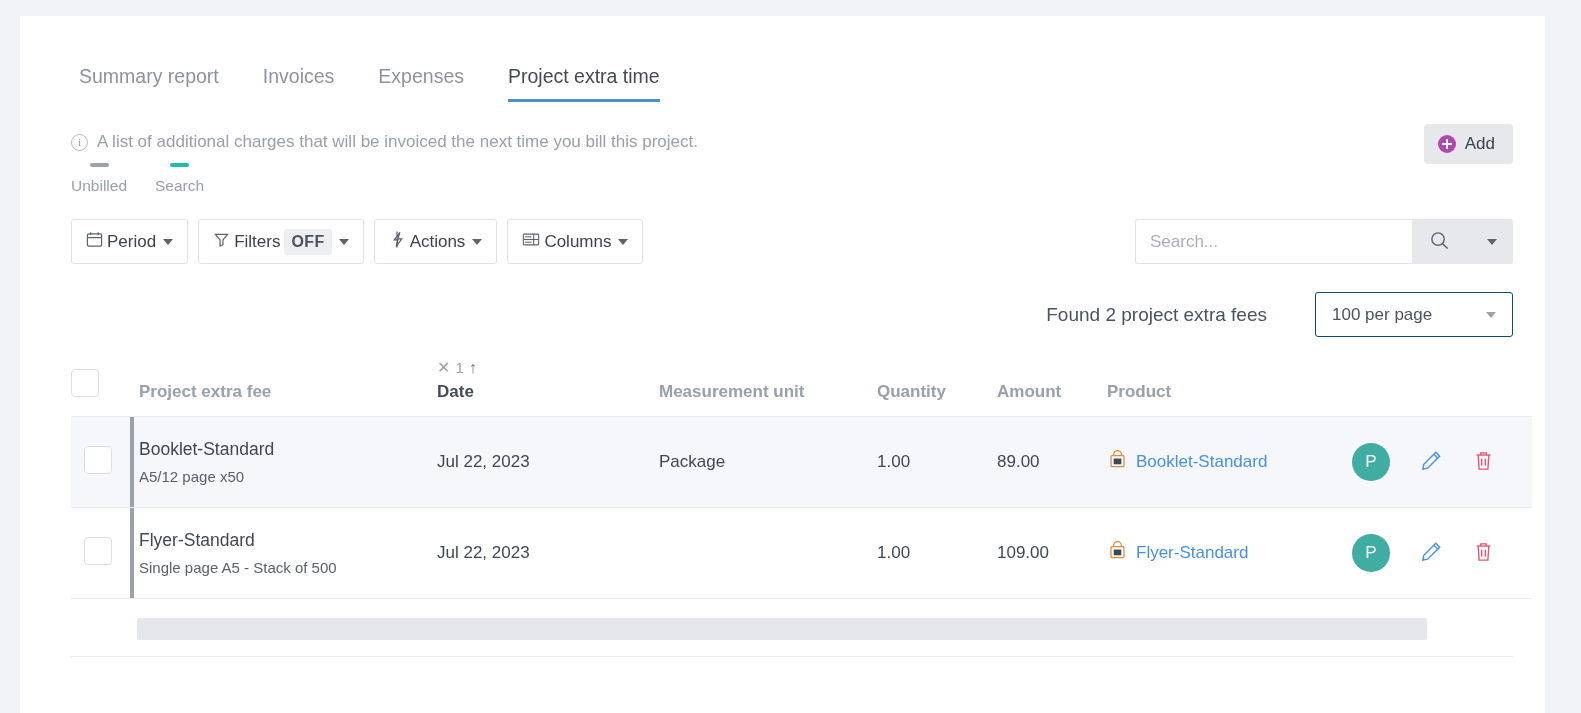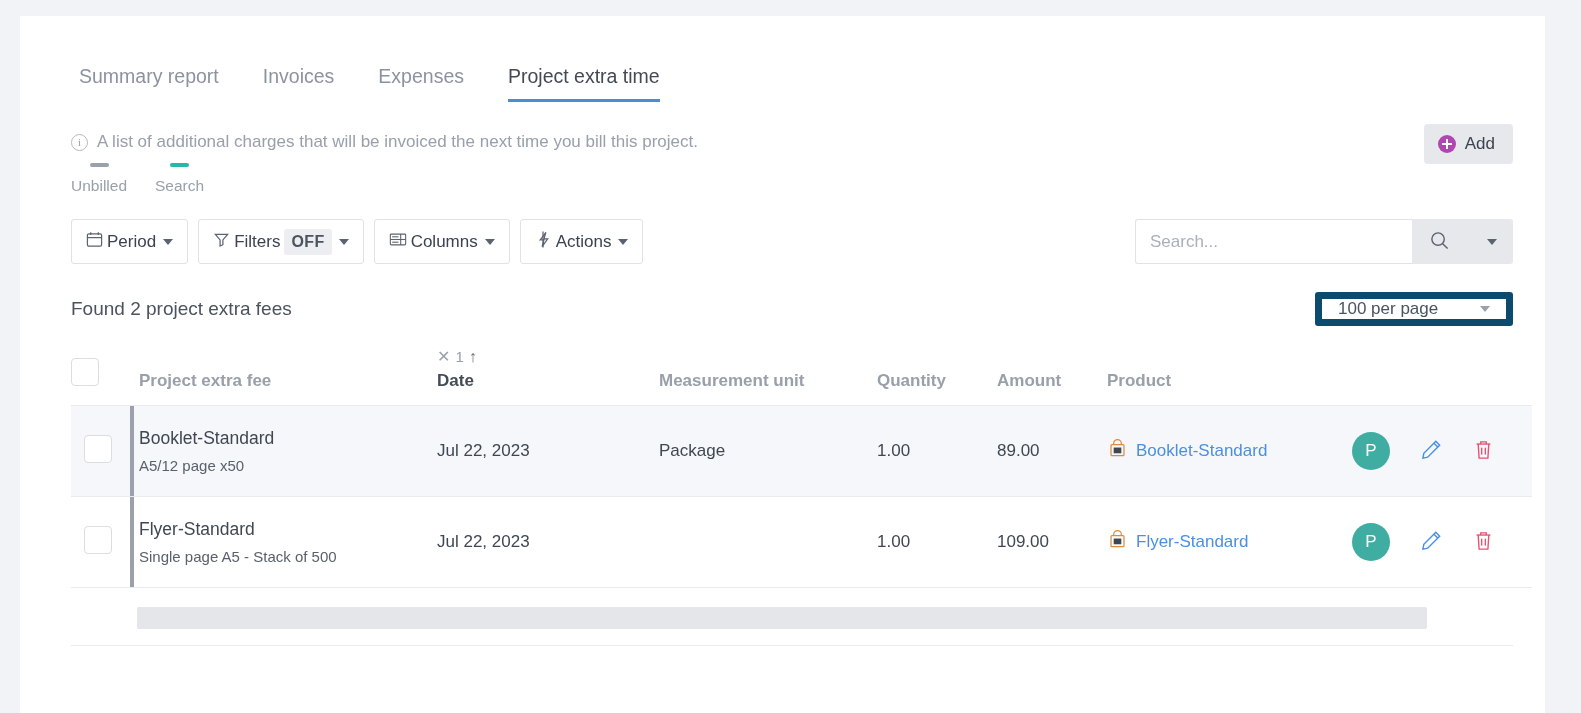--- a/index.html
+++ b/index.html
@@ -177,29 +177,29 @@
     border: none;
     border-radius: 0 3px 3px 0;
     display: flex; align-items: center; justify-content: center;
     cursor: pointer;
   }
 
   
   .found-row {
     display: flex;
     align-items: center;
-    justify-content: space-between;
+    justify-content: flex-end;
     padding: 0 32px 0 51px;
     margin-top: 28px;
     gap: 48px;
   }
   .found-text { font-size: 19px; color: #4b535f; }
   .per-page {
-    width: 198px; height: 34px;
-    border: 7px solid #0c4a6e;
+    width: 198px; height: 45px;
+    border: 1px solid #0c4a6e;
     border-radius: 3px;
     display: flex; align-items: center; justify-content: space-between;
     padding: 0 16px;
     font-size: 17px;
     color: #4b535f;
     cursor: pointer;
     background: #fff;
   }
   .caret-light {
     width: 0; height: 0;
@@ -367,40 +367,40 @@
             <path d="M2.5 3.5h13l-5 6v5l-3 1.5v-6.5z"></path>
           </svg>
         </span>
         <span>Filters</span>
         <span class="off-badge">OFF</span>
         <span class="caret"></span>
       </button>
 
       <button class="tb-btn">
         <span>
+          <svg width="17" height="17" viewBox="0 0 18 18" fill="none" stroke="#5b6370" stroke-width="1.3">
+            <path d="M11.5 1.5L5.5 9.5h4l-2 7 6-8.2h-4z"></path>
+            <line x1="8.5" y1="0.5" x2="8.5" y2="17.5"></line>
+          </svg>
+        </span>
+        <span>Actions</span>
+        <span class="caret"></span>
+      </button>
+
+      <button class="tb-btn">
+        <span>
           <svg width="18" height="17" viewBox="0 0 20 18" fill="none" stroke="#5b6370" stroke-width="1.2">
             <rect x="1.5" y="3" width="17" height="12" rx="1"></rect>
             <line x1="13" y1="3" x2="13" y2="15"></line>
             <line x1="1.5" y1="9" x2="18.5" y2="9"></line>
             <line x1="3.5" y1="6" x2="10.5" y2="6"></line>
             <line x1="3.5" y1="12" x2="10.5" y2="12"></line>
           </svg>
         </span>
         <span>Columns</span>
-        <span class="caret"></span>
-      </button>
-
-      <button class="tb-btn">
-        <span>
-          <svg width="17" height="17" viewBox="0 0 18 18" fill="none" stroke="#5b6370" stroke-width="1.3">
-            <path d="M11.5 1.5L5.5 9.5h4l-2 7 6-8.2h-4z"></path>
-            <line x1="8.5" y1="0.5" x2="8.5" y2="17.5"></line>
-          </svg>
-        </span>
-        <span>Actions</span>
         <span class="caret"></span>
       </button>
     </div>
 
     <div class="search-wrap">
       <input class="search-input" type="text" value="" placeholder="Search..." style="">
       <button class="search-btn">
         <span>
           <svg width="21" height="21" viewBox="0 0 22 22" fill="none" stroke="#5b6370" stroke-width="1.5">
             <circle cx="9.5" cy="9.5" r="6.5"></circle>

